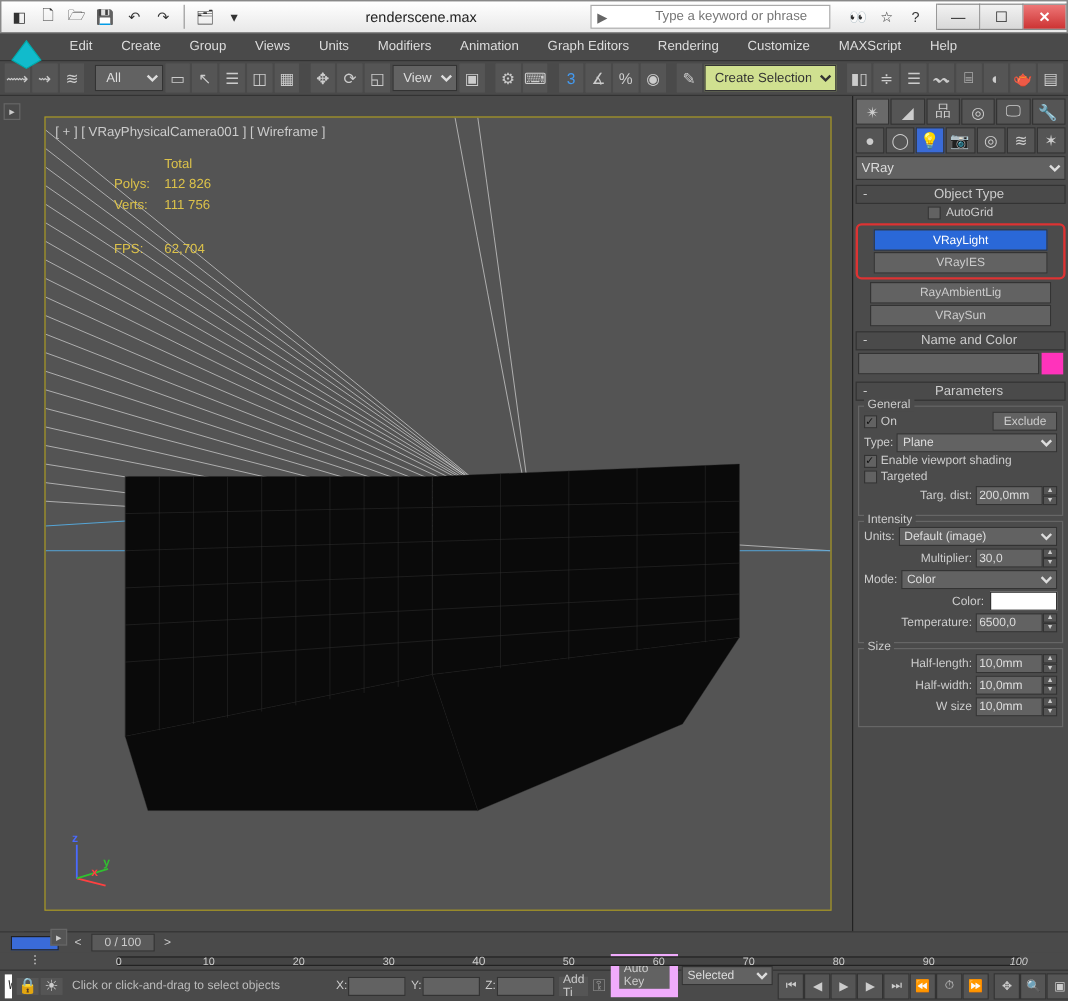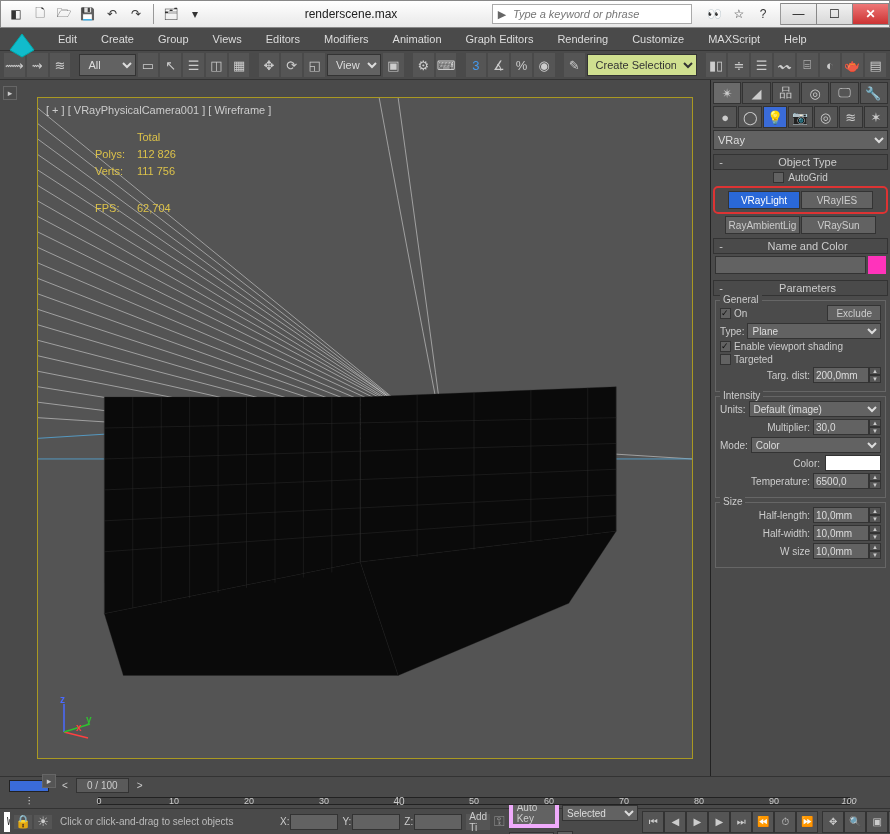--- a/index.html
+++ b/index.html
@@ -6,21 +6,21 @@
 body { width: 890px; height: 834px; background: #4a4a4a; overflow: hidden; font-size: 11px; color: #ccc; }
 
 
 .titlebar { height: 28px; background: linear-gradient(#fff,#e8e8e8); display: flex; align-items: center; border: 1px solid #888; }
 .tb-left { flex: 0 0 auto; display: flex; align-items: center; padding: 0 4px; gap: 2px; }
 .tb-sep { width:1px; height:20px; background:#999; margin:0 4px; }
 .tb-btn { width: 22px; height: 22px; display:flex;align-items:center;justify-content:center; color:#333; font-size:12px; cursor:pointer; }
 .tb-title { flex:1; text-align:center; color:#222; font-size:12px; }
 .tb-search { flex:0 0 200px; display:flex; align-items:center; border:1px solid #aaa; height:20px; background:#fff; margin-right:6px; }
 .tb-search span { width:18px; text-align:center;color:#666; font-size:11px; }
-.tb-search input { flex:1; border:none; outline:none; font-style:italic; color:#666; font-size:11px; padding:0 2px; background:transparent; }
+.tb-search input { flex:1; border:none; outline:none; color:#666; font-size:11px; padding:0 2px; background:transparent;margin-left:33px; }
 .tb-icons { display:flex; gap:2px; padding:0 6px; }
 .win-controls { display:flex; border-left:1px solid #999; }
 .win-btn { width:36px; height:22px; display:flex;align-items:center;justify-content:center; font-size:12px; font-family:sans-serif; border:1px solid #888; border-left:none; }
 .win-min { background:linear-gradient(#f2f2f2,#d8d8d8); color:#222; }
 .win-max { background:linear-gradient(#f2f2f2,#d8d8d8); color:#222; }
 .win-close { background:linear-gradient(#e77,#c33); color:#fff; font-weight:bold; }
 
 
 .menubar { height:22px; background:#4a4a4a; display:flex; align-items:center; padding:0 8px; gap:4px; }
 .app-icon { width:40px; height:38px; position:absolute; top:26px; left:2px; display:flex; align-items:center; justify-content:center; font-size:22px; color:#1bd; z-index:10; }
@@ -49,21 +49,21 @@
 
 
 .cmdpanel { width:180px; background:#4b4b4b; border-left:1px solid #222; padding:2px; overflow-y:auto; }
 .cp-tabs, .cp-subtabs { display:flex; gap:1px; margin-bottom:2px; }
 .cp-tab { flex:1; height:22px; background:#555; border:1px solid #333; display:flex;align-items:center;justify-content:center; font-size:13px; cursor:pointer; }
 .cp-tab.active { background:#6a6a6a; }
 .cp-sel { width:100%; height:20px; background:#626262; border:1px solid #333; color:#ddd; font-size:11px; margin-bottom:4px; }
 .rollout-title { background:#4a4a4a; border:1px solid #333; text-align:center; font-size:11px; padding:1px 0; display:flex; align-items:center; }
 .roll-toggle { width:14px; text-align:center; }
 .roll-label { flex:1; }
-.obj-grid { display:grid; grid-template-columns:1fr 1fr; gap:1px; margin:2px 12px; }
+.obj-grid { display:grid; grid-template-columns:1fr; gap:1px; margin:2px 12px; }
 .obj-btn { height:18px; background:#626262; border:1px solid #333; color:#ccc; font-size:10px; display:flex;align-items:center;justify-content:center; cursor:pointer; }
 .obj-btn.active { background:#2a68d8; color:#fff; }
 .highlight { border:2px solid #d33; border-radius:5px; padding:1px; margin:1px 0; }
 .autogrid { text-align:center; font-size:10px; padding:2px; display:flex;justify-content:center;align-items:center;gap:4px; }
 .ck { width:11px;height:11px;border:1px solid #333;background:#626262;display:inline-block; }
 .ck.on::after { content:"✓"; font-size:9px; color:#111; display:block; line-height:9px; }
 .swatch { width:18px; height:18px; display:inline-block; margin-left:2px; vertical-align:middle; }
 .name-row { display:flex; padding:2px; }
 .name-row input { flex:1; background:#626262; border:1px solid #333; color:#ddd; height:18px; padding:0 2px; font-size:10px; }
 .param-group { border:1px solid #666; margin:4px 2px; padding:2px 4px 6px 4px; position:relative; font-size:10px; }
@@ -133,21 +133,21 @@
   <svg width="30" height="30" viewBox="0 0 30 30">
       <polygon points="3,20 15,4 27,20 15,27" fill="#1bc" stroke="#0aa" stroke-width="1"></polygon>
     </svg>
 </div>
 
 <div class="menubar" style="padding-left:48px;">
   <div class="menuitem">Edit</div>
   <div class="menuitem">Create</div>
   <div class="menuitem">Group</div>
   <div class="menuitem">Views</div>
-  <div class="menuitem">Editors</div>
+  <div class="menuitem">Units</div>
   <div class="menuitem">Modifiers</div>
   <div class="menuitem">Animation</div>
   <div class="menuitem">Graph Editors</div>
   <div class="menuitem">Rendering</div>
   <div class="menuitem">Customize</div>
   <div class="menuitem">MAXScript</div>
   <div class="menuitem">Help</div>
 </div>
 
 <div class="toolbar">
@@ -494,21 +494,21 @@
       <input style="">
     </div>
   <div class="coord">
       <span>Z:</span>
       <input style="">
     </div>
   <div class="tlbtn" style="font-size:10px;width:auto;padding:0 2px;height:16px">Add Ti</div>
   <div style="width:14px;color:#999;font-size:14px">⚿</div>
   <div class="keyctrl" style="flex-direction:column;align-items:flex-start">
     <div style="display:flex;gap:3px;align-items:center">
-        <span style="background:#626262;border:4px solid #f0abfc;padding:0 4px">Auto Key</span>
+        <span style="background:#626262;border:7px solid #f0abfc;padding:0 4px">Auto Key</span>
         <select><option>Selected</option></select>
       </div>
     <div style="display:flex;gap:3px;align-items:center">
         <span style="background:#626262;border:1px solid #333;padding:0 4px">Set Key</span>
         <span style="width:16px;height:14px;background:#626262;border:1px solid #333;display:inline-flex;align-items:center;justify-content:center">⚿</span>
         <span class="underline">Key Filters...</span>
       </div>
   </div>
   <div class="playbtns">
     <div class="pbtn">⏮</div>

